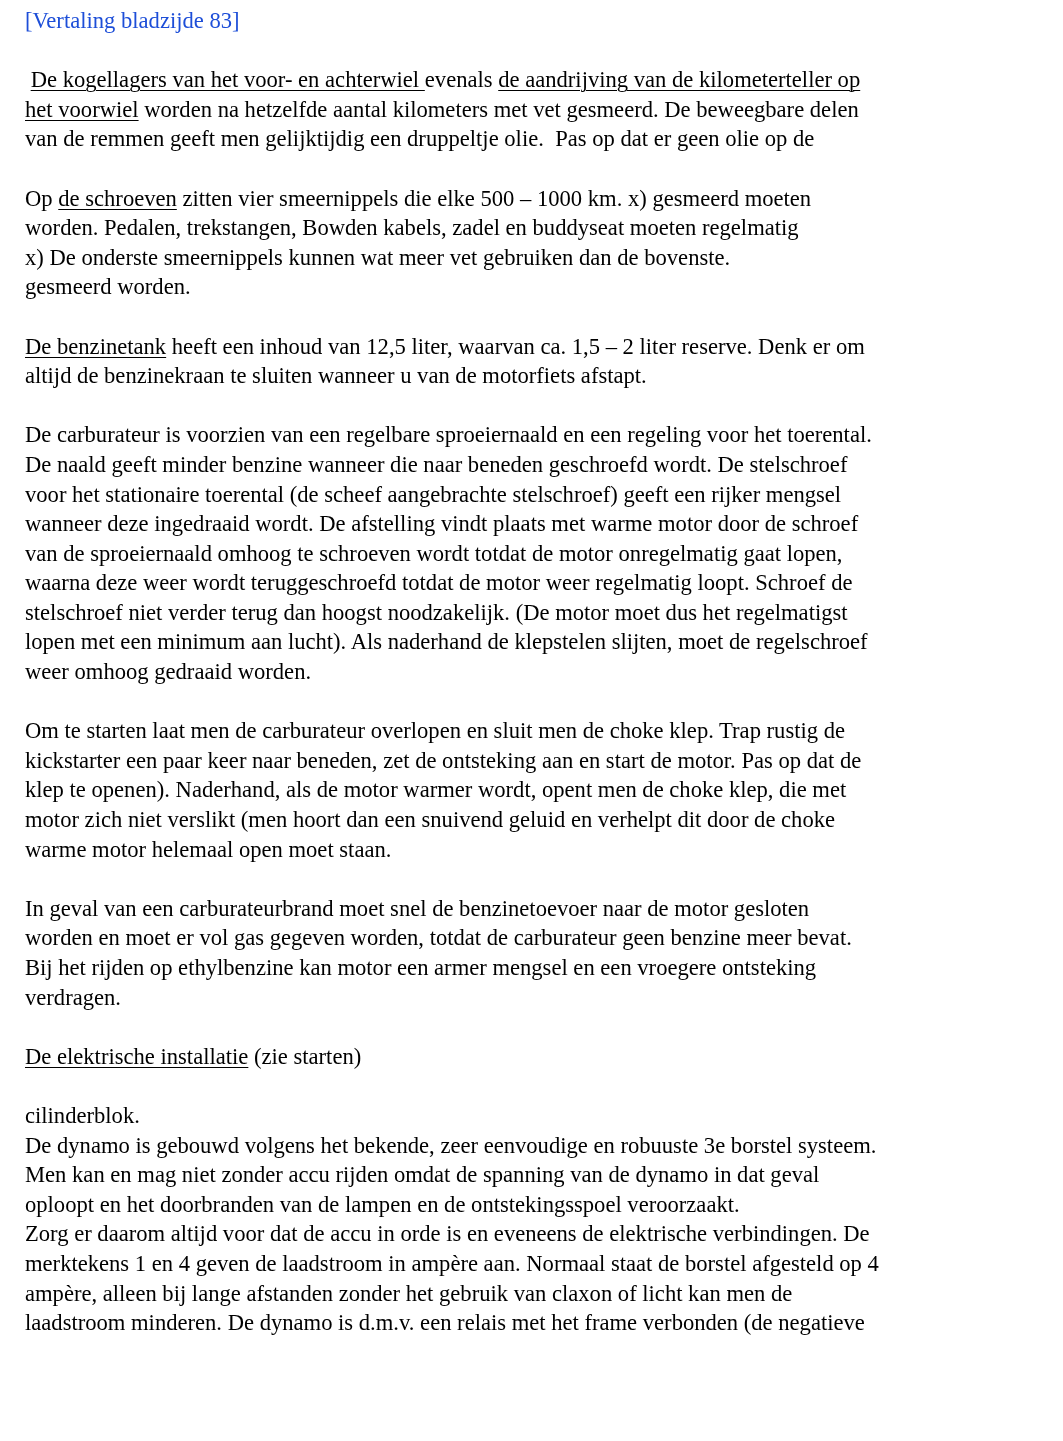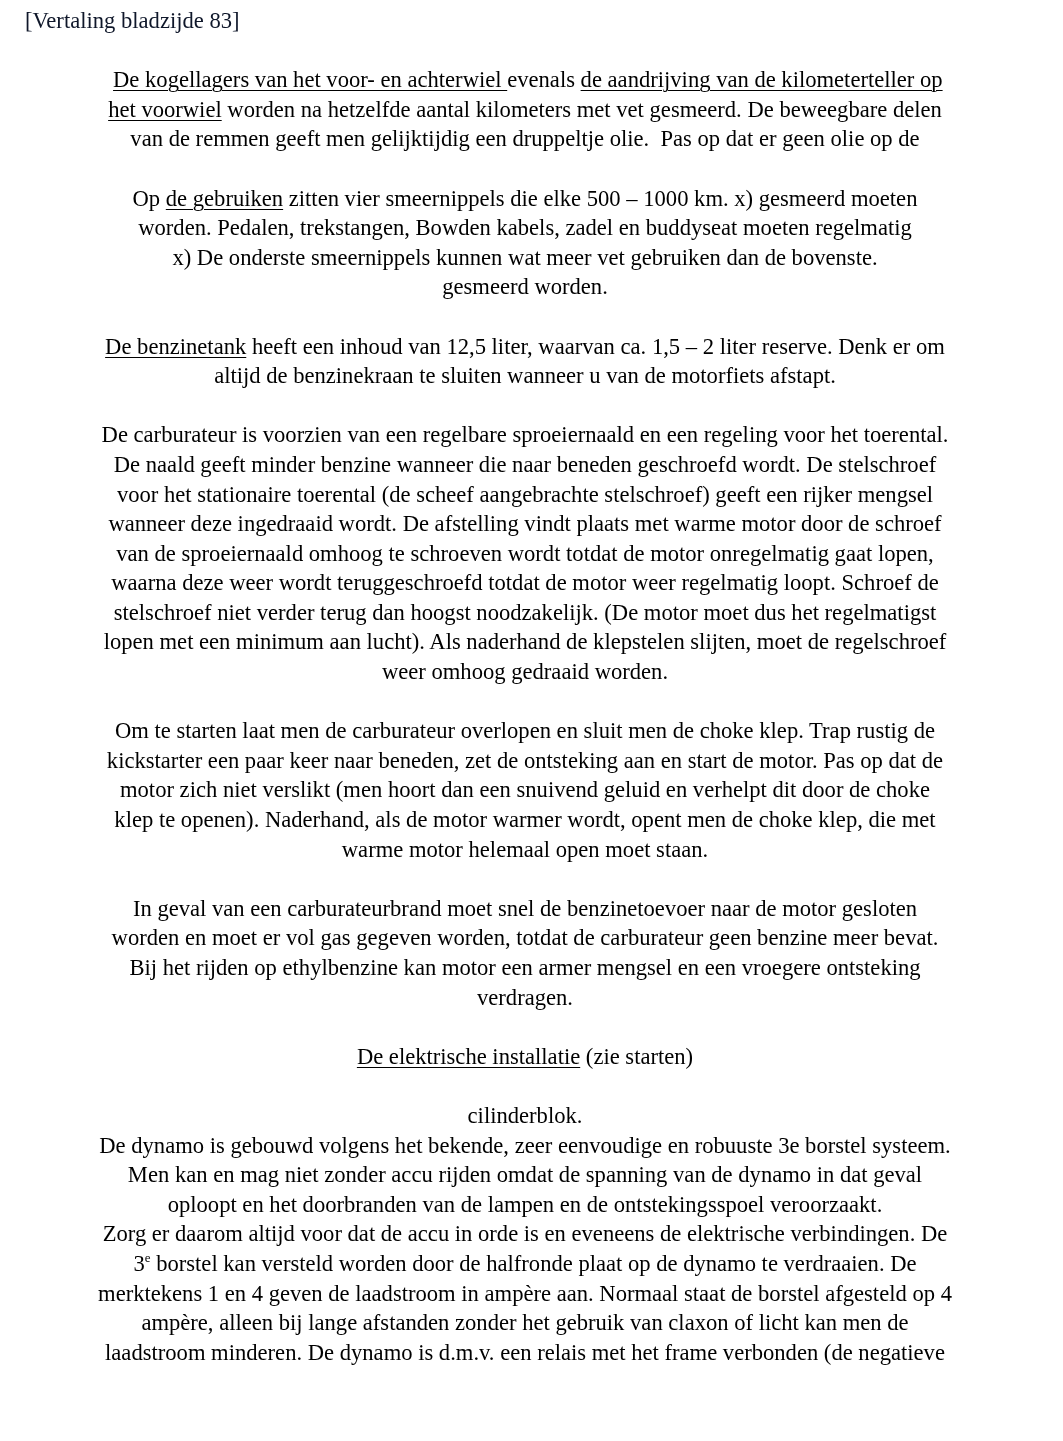--- a/index.html
+++ b/index.html
@@ -17,26 +17,26 @@
       font-size: 22.6px;
       line-height: 29.6px;
     }
     .page {
       position: absolute;
       left: 25px;
       top: 6px;
       width: 1000px;
     }
     .header {
-      color: #0f172a;
+      color: #1d4ed8;
       margin: 0;
       height: 29.6px;
     }
     .gap { height: 29.6px; }
-    .para { margin: 0; text-align: center; }
+    .para { margin: 0; }
     .line { display: block; white-space: pre; }
     .u { text-decoration: underline; text-underline-offset: 3px; text-decoration-thickness: 1px; }
     sup { font-size: 13px; line-height: 0; vertical-align: 9px; }
   </style>
 </head>
 <body>
 
 <div class="page">
 
   <div class="header">
@@ -45,21 +45,21 @@
   <div class="gap"></div>
 
   <div class="para">
     <span class="line"><span> </span><span class="u">De kogellagers van het voor- en achterwiel </span><span>evenals </span><span class="u">de aandrijving van de kilometerteller op</span></span>
     <span class="line"><span class="u">het voorwiel</span><span> worden na hetzelfde aantal kilometers met vet gesmeerd. De beweegbare delen</span></span>
     <span class="line">van de remmen geeft men gelijktijdig een druppeltje olie.  Pas op dat er geen olie op de</span>
   </div>
   <div class="gap"></div>
 
   <div class="para">
-    <span class="line"><span>Op </span><span class="u">de gebruiken</span><span> zitten vier smeernippels die elke 500 – 1000 km. x) gesmeerd moeten</span></span>
+    <span class="line"><span>Op </span><span class="u">de schroeven</span><span> zitten vier smeernippels die elke 500 – 1000 km. x) gesmeerd moeten</span></span>
     <span class="line">worden. Pedalen, trekstangen, Bowden kabels, zadel en buddyseat moeten regelmatig</span>
     <span class="line">x) De onderste smeernippels kunnen wat meer vet gebruiken dan de bovenste.</span>
     <span class="line">gesmeerd worden.</span>
   </div>
   <div class="gap"></div>
 
   <div class="para">
     <span class="line"><span class="u">De benzinetank</span><span> heeft een inhoud van 12,5 liter, waarvan ca. 1,5 – 2 liter reserve. Denk er om</span></span>
     <span class="line">altijd de benzinekraan te sluiten wanneer u van de motorfiets afstapt.</span>
   </div>
@@ -74,22 +74,22 @@
     <span class="line">waarna deze weer wordt teruggeschroefd totdat de motor weer regelmatig loopt. Schroef de</span>
     <span class="line">stelschroef niet verder terug dan hoogst noodzakelijk. (De motor moet dus het regelmatigst</span>
     <span class="line">lopen met een minimum aan lucht). Als naderhand de klepstelen slijten, moet de regelschroef</span>
     <span class="line">weer omhoog gedraaid worden.</span>
   </div>
   <div class="gap"></div>
 
   <div class="para">
     <span class="line">Om te starten laat men de carburateur overlopen en sluit men de choke klep. Trap rustig de</span>
     <span class="line">kickstarter een paar keer naar beneden, zet de ontsteking aan en start de motor. Pas op dat de</span>
+    <span class="line">klep te openen). Naderhand, als de motor warmer wordt, opent men de choke klep, die met</span>
     <span class="line">motor zich niet verslikt (men hoort dan een snuivend geluid en verhelpt dit door de choke</span>
-    <span class="line">klep te openen). Naderhand, als de motor warmer wordt, opent men de choke klep, die met</span>
     <span class="line">warme motor helemaal open moet staan.</span>
   </div>
   <div class="gap"></div>
 
   <div class="para">
     <span class="line">In geval van een carburateurbrand moet snel de benzinetoevoer naar de motor gesloten</span>
     <span class="line">worden en moet er vol gas gegeven worden, totdat de carburateur geen benzine meer bevat.</span>
     <span class="line">Bij het rijden op ethylbenzine kan motor een armer mengsel en een vroegere ontsteking</span>
     <span class="line">verdragen.</span>
   </div>
@@ -99,19 +99,18 @@
     <span class="line"><span class="u">De elektrische installatie</span><span> (zie starten)</span></span>
   </div>
   <div class="gap"></div>
 
   <div class="para">
     <span class="line">cilinderblok.</span>
     <span class="line">De dynamo is gebouwd volgens het bekende, zeer eenvoudige en robuuste 3e borstel systeem.</span>
     <span class="line">Men kan en mag niet zonder accu rijden omdat de spanning van de dynamo in dat geval</span>
     <span class="line">oploopt en het doorbranden van de lampen en de ontstekingsspoel veroorzaakt.</span>
     <span class="line">Zorg er daarom altijd voor dat de accu in orde is en eveneens de elektrische verbindingen. De</span>
-    <span class="line"><span>3</span><sup>e</sup><span> borstel kan versteld worden door de halfronde plaat op de dynamo te verdraaien. De</span></span>
     <span class="line">merktekens 1 en 4 geven de laadstroom in ampère aan. Normaal staat de borstel afgesteld op 4</span>
     <span class="line">ampère, alleen bij lange afstanden zonder het gebruik van claxon of licht kan men de</span>
     <span class="line">laadstroom minderen. De dynamo is d.m.v. een relais met het frame verbonden (de negatieve</span>
   </div>
 
 </div>
 
 </body></html>

